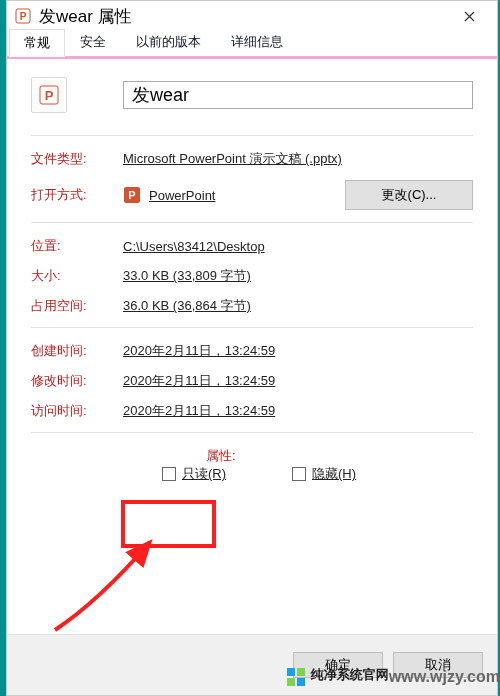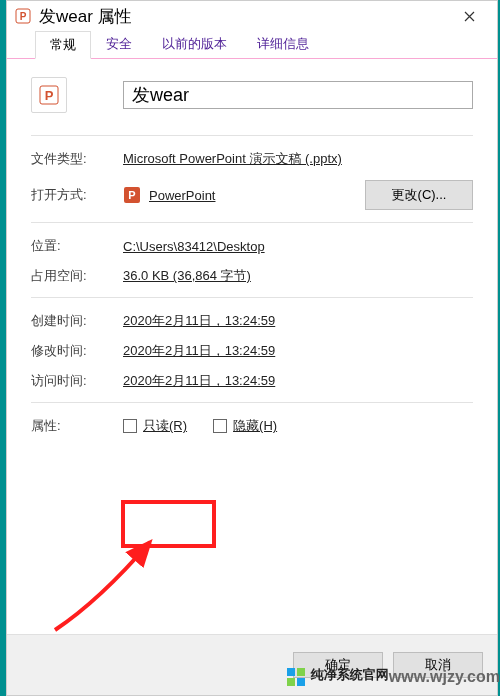--- a/index.html
+++ b/index.html
@@ -37,29 +37,29 @@
   }
   .title-text { flex: 1; font-size: 17px; }
   .close-btn {
     width: 40px; height: 28px;
     display: flex; align-items: center; justify-content: center;
     color: #555;
     font-size: 16px;
   }
   .tabs {
     display: flex;
-    padding-left: 28px;
-    border-bottom: 1px solid #f9a8d4;
+    padding-left: 2px;
+    border-bottom: 3px solid #f9a8d4;
     height: 28px;
     align-items: flex-end;
   }
   .tab {
     padding: 4px 14px;
     font-size: 13px;
-    color: #4c1d95;
+    color: #0f172a;
     border: 1px solid transparent;
   }
   .tab.active {
     border: 1px solid #ddd;
     border-bottom: 1px solid #fff;
     background: #fff;
     color: #000;
     margin-bottom: -1px;
   }
   .content {
@@ -89,21 +89,21 @@
     flex: 1;
     border: 1px solid #aaa;
     padding: 5px 8px;
     font-size: 18px;
     font-family: inherit;
     height: 28px;
   }
   .label {
     width: 92px;
     font-size: 13px;
-    color: #404040;
+    color: #b91c1c;
   }
   .value {
     flex: 1;
     font-size: 13px;
     color: #222;
     text-decoration: underline;
   }
   .open-with-row .value {
     display: flex;
     align-items: center;
@@ -113,37 +113,39 @@
     width: 18px; height: 18px;
     display: inline-flex;
     align-items: center;
     justify-content: center;
   }
   .change-btn, .adv-btn, .ok-btn, .cancel-btn {
     background: #e1e1e1;
     border: 1px solid #bdbdbd;
     padding: 5px 0;
     font-size: 13px;
-    width: 108px;
+    width: 128px;
     text-align: center;
     font-family: inherit;
   }
   .divider {
     border: none;
     border-top: 1px solid #e2e2e2;
     margin: 6px 0 14px 0;
   }
   .checkbox-row {
     position: relative;
+    flex-direction: column;
   }
   .checkbox-wrap {
     display: inline-flex;
     align-items: center;
     gap: 6px;
     margin-right: 26px;
+    margin-left: 40px;
   }
   .cb {
     width: 14px; height: 14px;
     border: 1px solid #666;
     background: #fff;
   }
   .red-box {
     position: absolute;
     border: 4px solid #ff1e1e;
     left: 121px;
@@ -264,20 +266,24 @@
       <button class="change-btn">更改(C)...</button>
     </div>
 
     <hr class="divider">
 
     <div class="row">
       <div class="label">位置:</div>
       <div class="value">C:\Users\83412\Desktop</div>
     </div>
 
+    <div class="row">
+      <div class="label">大小:</div>
+      <div class="value">33.0 KB (33,809 字节)</div>
+    </div>
 
     <div class="row">
       <div class="label">占用空间:</div>
       <div class="value">36.0 KB (36,864 字节)</div>
     </div>
 
     <hr class="divider">
 
     <div class="row">
       <div class="label">创建时间:</div>

